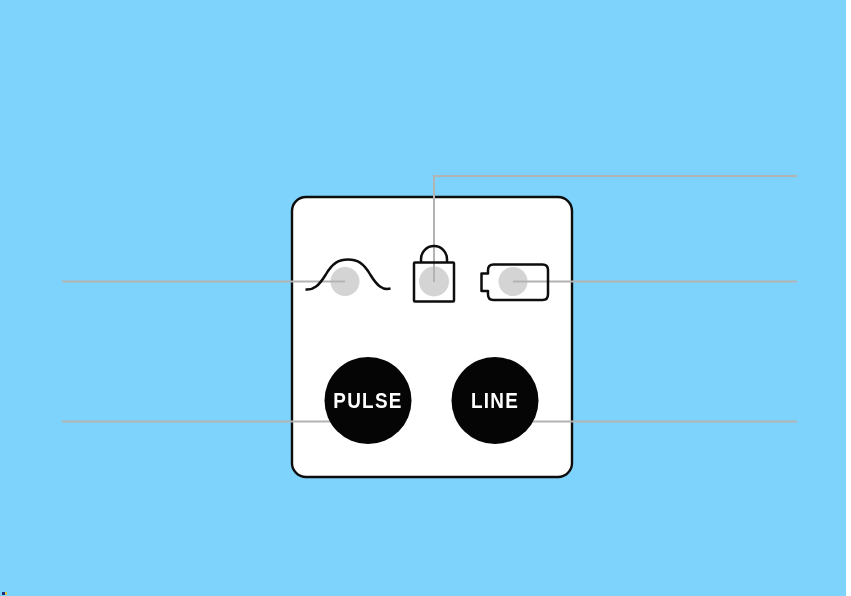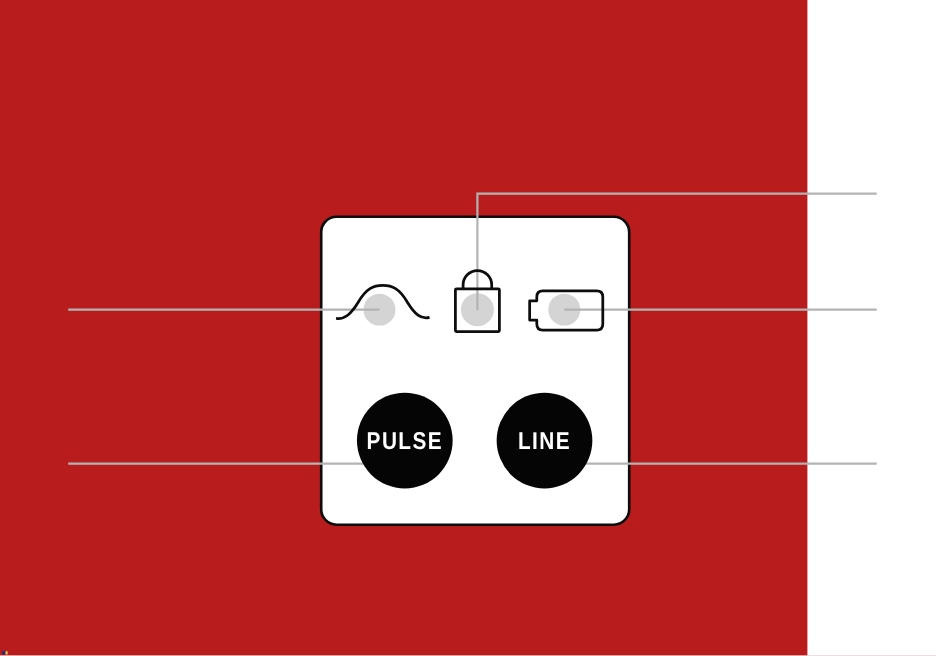--- a/index.html
+++ b/index.html
@@ -6,23 +6,23 @@
     margin: 0;
     padding: 0;
     width: 851px;
     height: 596px;
     background: #ffffff;
     overflow: hidden;
     font-family: "Liberation Sans", sans-serif;
   }
   .stage {
     position: relative;
-    width: 734px;
+    width: 846px;
     height: 596px;
-    background: #b91c1c;
+    background: #7dd3fc;
   }
   svg { display: block; }
 
   .panel-outline {
     fill: #ffffff;
     stroke: #0d0d0d;
     stroke-width: 2.4;
   }
   .led {
     stroke: none;

